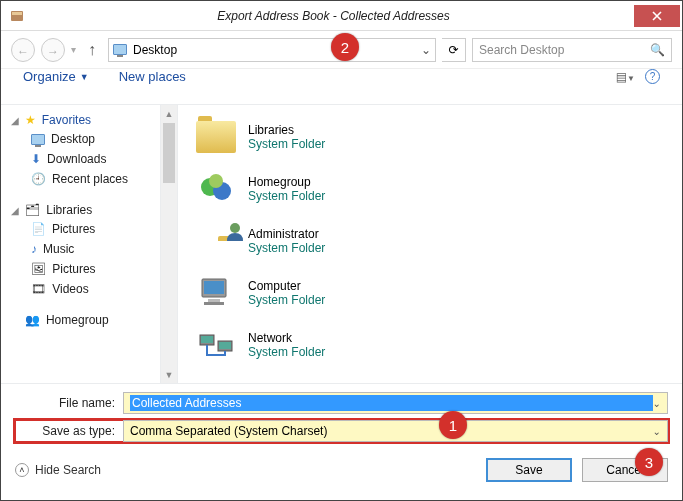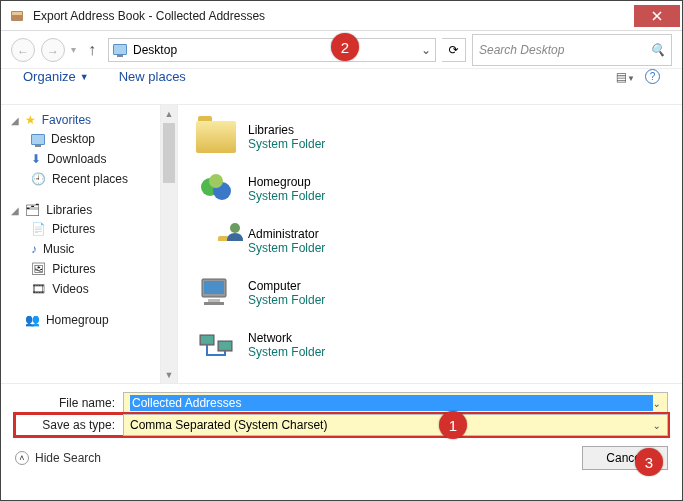--- a/index.html
+++ b/index.html
@@ -1,48 +1,48 @@
 <!DOCTYPE html>
 <html><head>
 <meta charset="utf-8">
 <style>
 * { box-sizing: border-box; margin: 0; padding: 0; font-family: "Segoe UI", Tahoma, sans-serif; }
 body { background: #fff; width: 683px; height: 501px; border: 1px solid #444; position: relative; overflow: hidden; }
 .titlebar { height: 30px; background: #fff; display: flex; align-items: center; border-bottom: 1px solid #ddd; position: relative; }
 .titlebar .app-icon { width: 16px; height: 16px; margin: 0 8px; }
-.titlebar .title { flex: 1; text-align: left; font-size: 12px; color: #222; }
+.titlebar .title { flex: 1; text-align: center; font-size: 12px; color: #222; font-style: italic; }
 .titlebar .close { width: 46px; height: 22px; background: #c75151; margin: 2px 2px 2px 0; display: flex; align-items: center; justify-content: center; color: #fff; }
 .navbar { height: 38px; display: flex; align-items: center; padding: 0 10px; gap: 6px; border-bottom: 1px solid #eee; }
 .navbtn { width: 24px; height: 24px; border: 1px solid #ccc; border-radius: 50%; display: flex; align-items: center; justify-content: center; font-size: 12px; color: #aaa; background: #fafafa; }
 .up { width: 20px; height: 22px; display: flex; align-items: center; justify-content: center; color: #555; }
 .addrbar { flex: 1; height: 24px; border: 1px solid #ccc; display: flex; align-items: center; padding: 0 4px; gap: 6px; font-size: 12px; background: #fff; }
 .addrbar .drop { margin-left: auto; color: #555; }
 .refresh { width: 24px; height: 24px; border: 1px solid #ccc; border-left: none; display: flex; align-items: center; justify-content: center; font-size: 12px; }
-.search { width: 200px; height: 32px; border: 1px solid #ccc; font-size: 12px; padding: 0 6px; color: #888; display: flex; align-items: center; font-style: italic; }
+.search { width: 200px; height: 24px; border: 1px solid #ccc; font-size: 12px; padding: 0 6px; color: #888; display: flex; align-items: center; }
 .toolbar { height: 36px; display: flex; align-items: flex-start; padding: 0 22px; gap: 30px; border-bottom: 1px solid #eaecee; }
 .toolbar .org { color: #1e4ea0; font-size: 13px; display: flex; align-items: center; gap: 4px; }
 .toolbar .newf { color: #1e4ea0; font-size: 13px; }
 .toolbar .right { margin-left: auto; display: flex; gap: 10px; align-items: center; color: #666; font-size: 12px; }
 .body { display: flex; height: 278px; }
 .sidebar { width: 160px; border-right: 1px solid #eaecee; padding: 4px 0; overflow: hidden; position: relative; }
 .scroll-gutter { width: 17px; background: #f0f0f0; border-right: 1px solid #eaecee; position: relative; }
 .scroll-gutter .thumb { position: absolute; top: 18px; left: 2px; right: 2px; height: 60px; background: #cdcdcd; }
 .scroll-gutter .arr { position: absolute; left: 0; right: 0; height: 17px; display:flex;align-items:center;justify-content:center;font-size:9px;color:#888; }
 .tree { font-size: 12px; color: #222; }
 .tree .grp { padding: 4px 0 2px 10px; display:flex;align-items:center;gap:6px; }
 .tree .grp.fav { color: #1e4ea0; }
 .tree .item { padding: 3px 0 3px 30px; display:flex;align-items:center;gap:6px; }
 .tree .chev { color:#888; font-size:10px; width:8px; display:inline-block; }
 .main { flex: 1; padding: 6px 10px; overflow: hidden; position: relative; }
 .fitem { display:flex; align-items:center; gap:10px; padding: 4px 6px; }
 .fitem .ico { width: 44px; height: 44px; display:flex;align-items:center;justify-content:center; }
 .fitem .txt { font-size: 12px; }
 .fitem .txt .sub { color: #0f766e; }
 .bottom { border-top: 1px solid #eaecee; padding: 8px 14px 0 14px; }
-.row { display:flex; align-items:center; gap:8px; position: relative; }
+.row { display:flex; align-items:center; gap:8px; margin-bottom: 6px; position: relative; }
 .row label { width: 100px; text-align: right; font-size: 12px; color: #222; }
 .row .field { flex: 1; height: 22px; border: 1px solid #bbb; font-size: 12px; padding: 0 6px; display:flex;align-items:center; background:#fef9c3; position: relative; }
 .row .field .val { flex:1; }
 .row .field.selected .val { background: #3399ff; color: #fff; padding: 1px 2px; display:inline-block; }
 .row .field .drop { color:#555; font-size:10px; }
 .row.hl { outline: 3px solid #d3302b; outline-offset: -1px; }
 .footer { display:flex; align-items:center; padding: 10px 14px 14px 14px; gap: 10px; }
 .footer .hide { font-size: 12px; color: #333; display:flex;align-items:center;gap:6px; }
 .footer .spacer { flex:1; }
 .footer button { width: 86px; height: 24px; font-size: 12px; background: #efefef; border: 1px solid #aaa; }
@@ -238,18 +238,19 @@
     </div>
   </div>
 </div>
 
 <div class="footer">
   <div class="hide">
     <span style="border:1px solid #999;border-radius:50%;width:14px;height:14px;display:inline-flex;align-items:center;justify-content:center;font-size:9px">˄</span>
     <span>Hide Search</span>
   </div>
   <div class="spacer"></div>
+  <button class="save">Save</button>
   <button>Cancel</button>
 </div>
 
 <div class="callout" style="top:32px;left:330px">2</div>
 <div class="callout" style="top:410px;left:438px">1</div>
 <div class="callout" style="top:447px;left:634px">3</div>
 
 </body></html>

